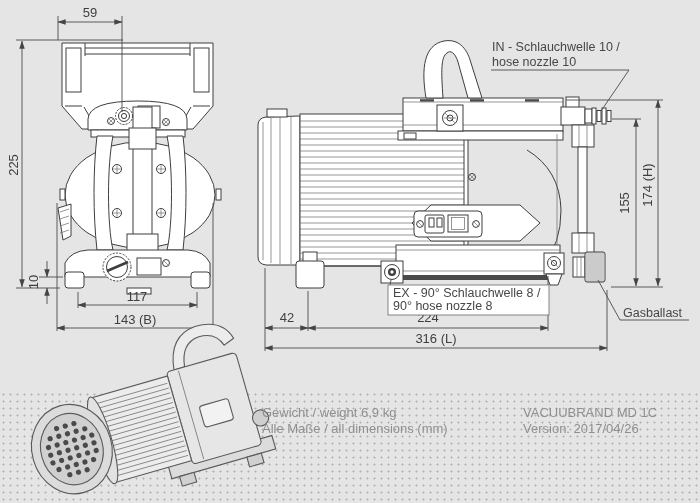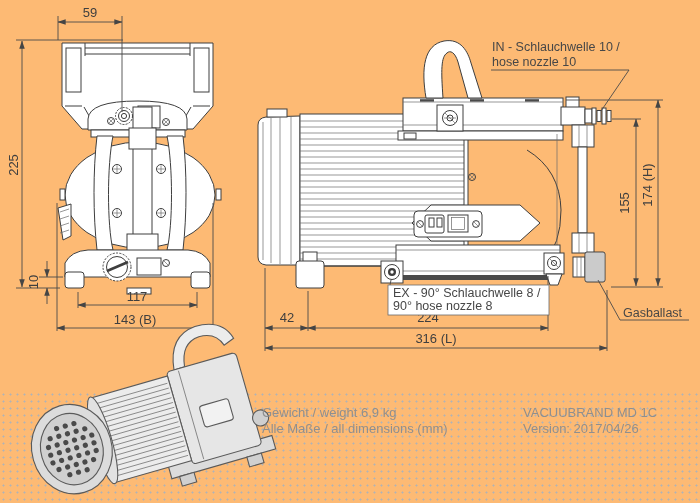--- a/index.html
+++ b/index.html
@@ -1,17 +1,17 @@
 <!DOCTYPE html>
 <html><head>
 <meta charset="utf-8">
 <style>
   html,body{margin:0;padding:0;background:#fff;}
   #stage{
-    position:relative;width:700px;height:503px;background:#fdba74;overflow:hidden;
+    position:relative;width:700px;height:503px;background:#e5e5e5;overflow:hidden;
     font-family:"Liberation Sans",sans-serif;
   }
   #halftone-band{
     position:absolute;left:0;top:391px;width:700px;height:112px;
     background-image:radial-gradient(circle,#b3b3b3 0.9px,rgba(0,0,0,0) 1.15px);
     background-size:7px 7px;
   }
   svg{position:absolute;left:0;top:0;}
   .ln{stroke:#3e3e3e;stroke-width:1;fill:none;}
   .fw{stroke:#3e3e3e;stroke-width:1;fill:#fff;}

